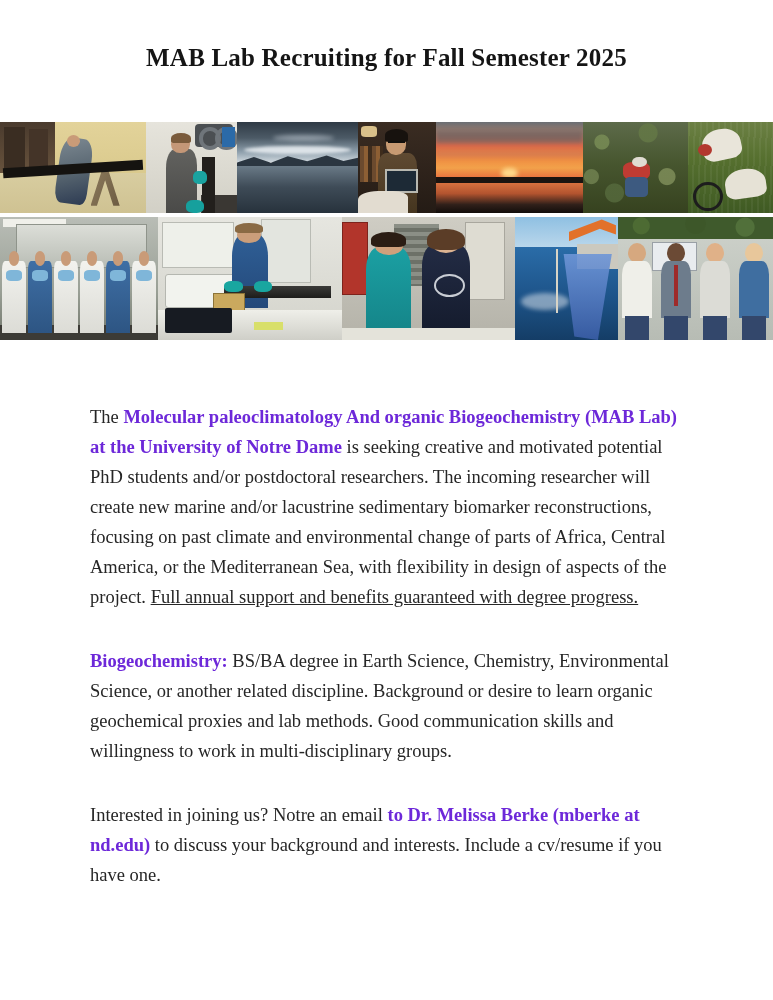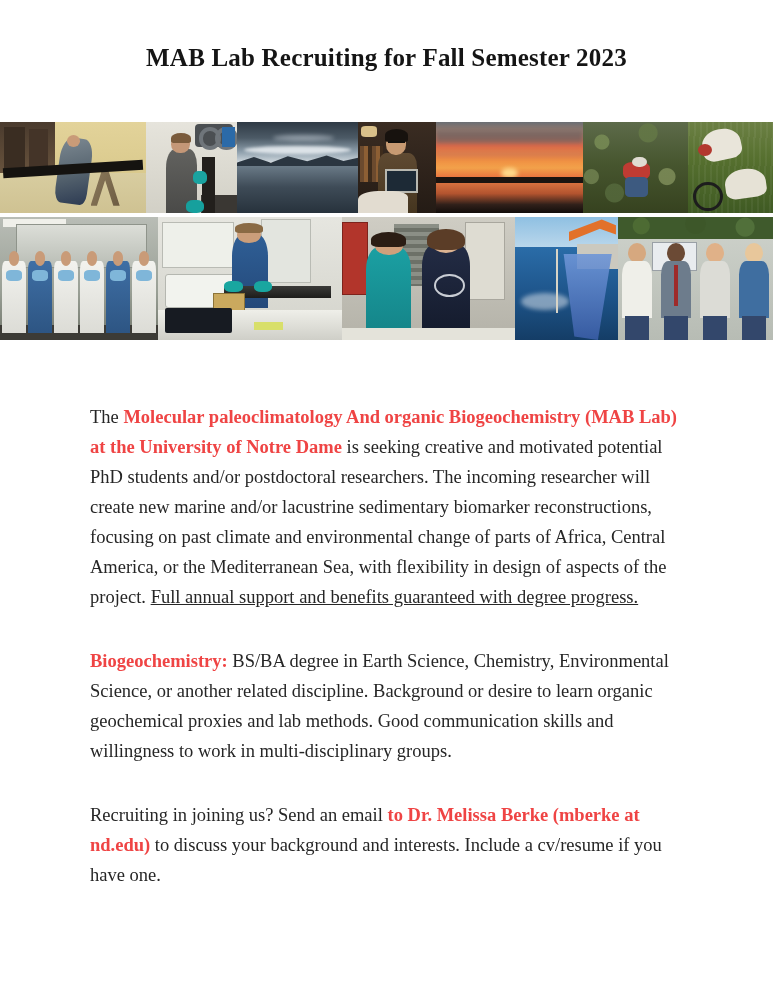--- a/index.html
+++ b/index.html
@@ -299,27 +299,27 @@
     position: absolute;
     left: 90px;
     top: 402px;
     width: 596px;
     font-size: 18.5px;
     line-height: 30px;
     color: #262626;
   }
   .para { margin: 0 0 34px 0; }
   .para.last { margin-bottom: 0; }
-  .b { font-weight: bold; color: #ef4444; }
+  .b { font-weight: bold; color: #6d28d9; }
   .u { text-decoration: underline; }
 </style>
 </head>
 <body>
 
-<div class="page-title">MAB Lab Recruiting for Fall Semester 2023</div>
+<div class="page-title">MAB Lab Recruiting for Fall Semester 2025</div>
 
 <div class="collage">
 
   <div class="photo-row row-1">
     <div class="photo p1">
       <div class="wall-left"></div>
         <div class="door"></div>
         <div class="door2"></div>
       <div class="wall-right"></div>
         <div class="floor"></div>
@@ -468,15 +468,15 @@
     </div>
   </div>
 </div>
 
 <div class="body-text">
 
   <p class="para"><span>The </span><span class="b">Molecular paleoclimatology And organic Biogeochemistry (MAB Lab) at the University of Notre Dame</span><span> is seeking creative and motivated potential PhD students and/or postdoctoral researchers. The incoming researcher will create new marine and/or lacustrine sedimentary biomarker reconstructions, focusing on past climate and environmental change of parts of Africa, Central America, or the Mediterranean Sea, with flexibility in design of aspects of the project. </span><span class="u">Full annual support and benefits guaranteed with degree progress.</span></p>
 
   <p class="para"><span class="b">Biogeochemistry:</span><span> BS/BA degree in Earth Science, Chemistry, Environmental Science, or another related discipline. Background or desire to learn organic geochemical proxies and lab methods. Good communication skills and willingness to work in multi-disciplinary groups.</span></p>
 
-  <p class="para last"><span>Recruiting in joining us? Send an email </span><span class="b">to Dr. Melissa Berke (mberke at nd.edu)</span><span> to discuss your background and interests. Include a cv/resume if you have one.</span></p>
+  <p class="para last"><span>Interested in joining us? Notre an email </span><span class="b">to Dr. Melissa Berke (mberke at nd.edu)</span><span> to discuss your background and interests. Include a cv/resume if you have one.</span></p>
 
 </div>
 
 </body></html>

